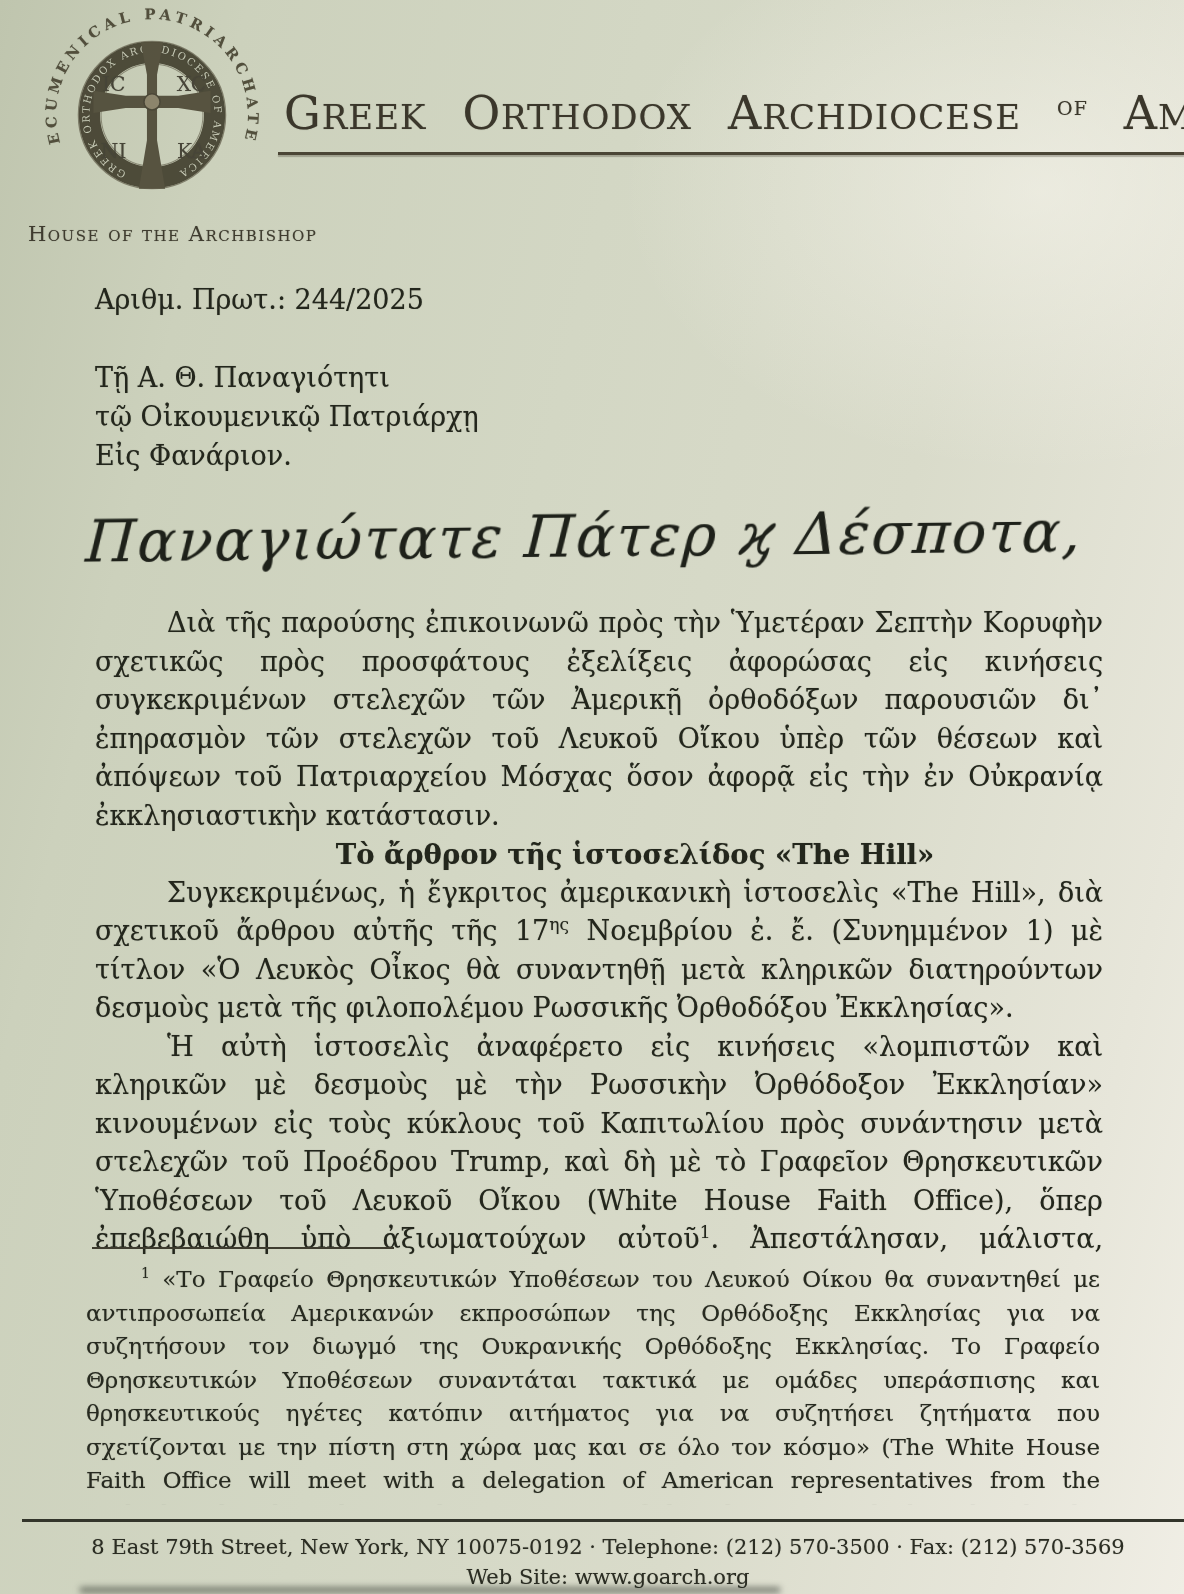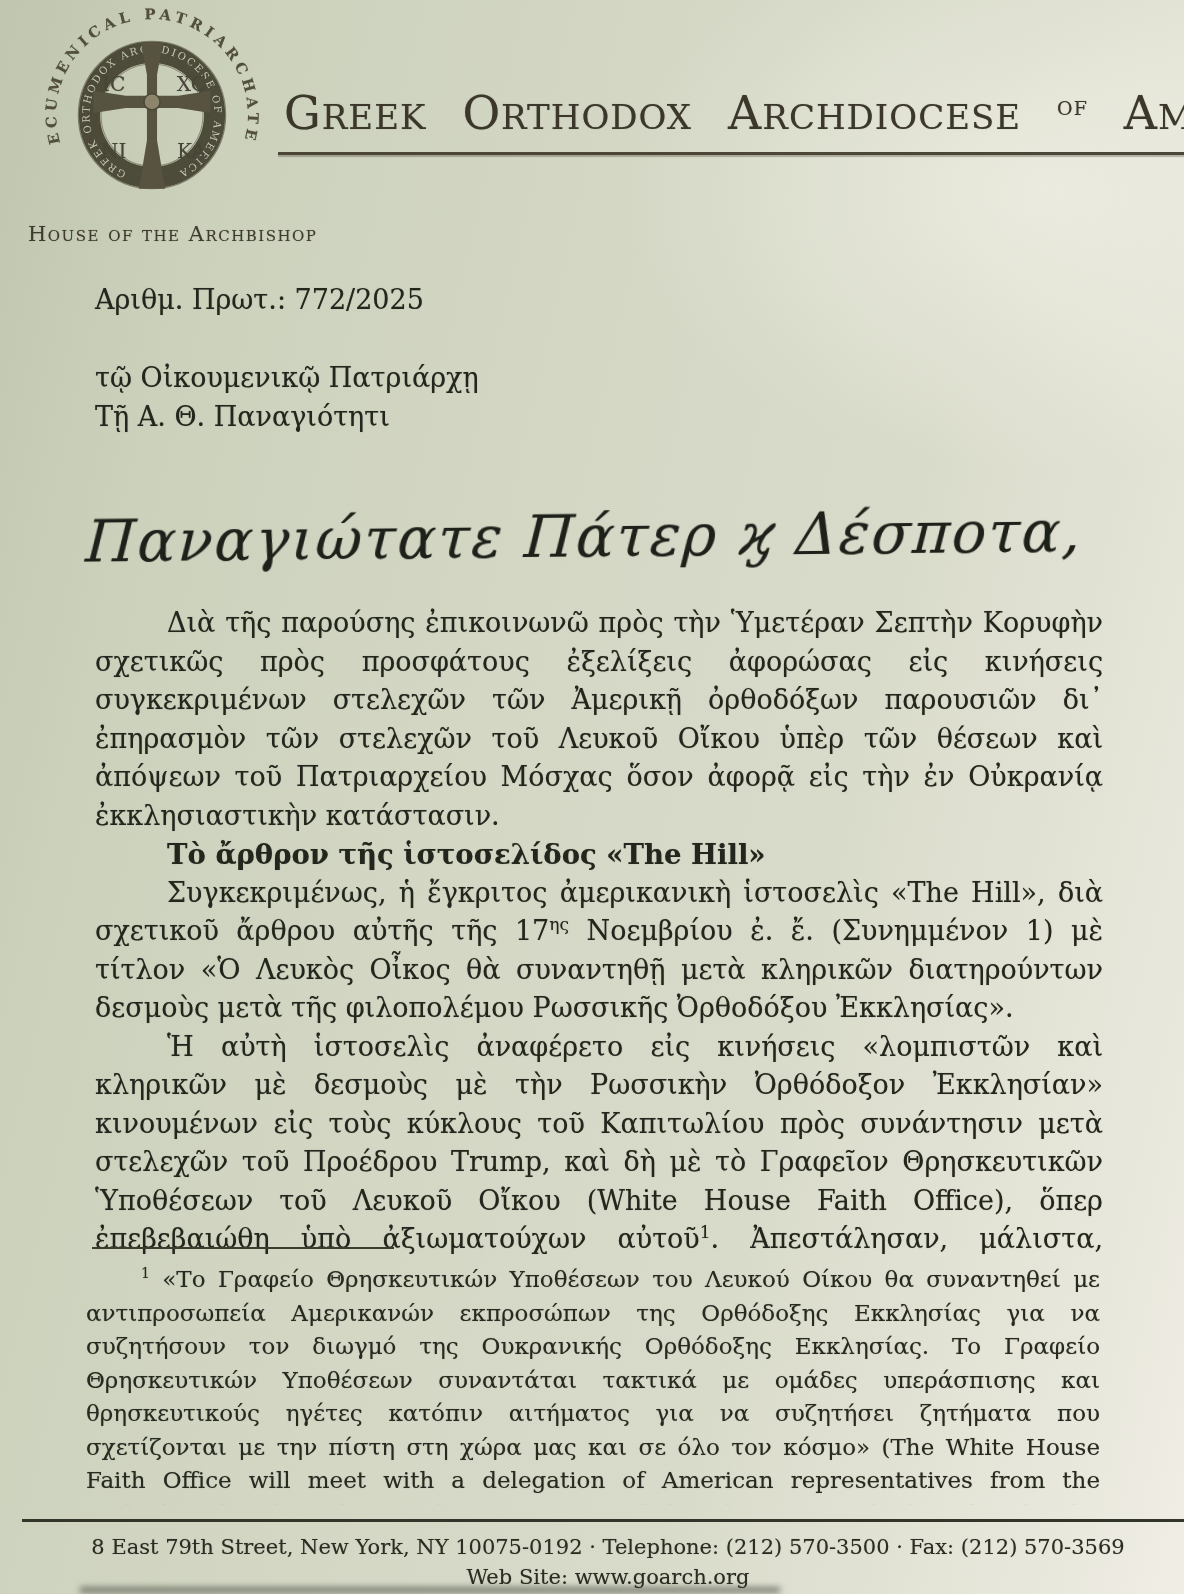--- a/index.html
+++ b/index.html
@@ -54,21 +54,21 @@
     white-space:nowrap;
   }
 
   
   .body{
     position:absolute; left:95px; top:604px; width:1008px; height:652px; overflow:hidden;
     font-size:27px; line-height:38.5px; text-align:justify;
   }
   .body p{ margin:0; text-indent:72px; }
   .body sup{ font-size:17px; line-height:0; }
-  .heading{ margin:5px 0 3px; font-size:27.5px; font-weight:bold; text-align:left; text-indent:0; }
+  .heading{ margin:5px 0 3px; font-size:27.5px; font-weight:bold; text-align:center; text-indent:0; }
   .last-just{ text-align-last:justify; }
 
   
   .fn-rule{ position:absolute; left:92px; top:1247px; width:302px; height:2px; background:#3e3c2f; filter:blur(.3px); }
   .footnote{
     position:absolute; left:86px; top:1263px; width:1014px; height:242px; overflow:hidden;
     font-size:23px; line-height:33.5px; text-align:justify; text-indent:55px; color:#272a20;
   }
   .footnote sup{ font-size:14px; line-height:0; }
 
@@ -116,25 +116,26 @@
   <div class="title-row">
       <span class="tw"><span class="init">G</span><span class="rest">REEK</span></span>
       <span class="tw"><span class="init">O</span><span class="rest">RTHODOX</span></span>
       <span class="tw"><span class="init">A</span><span class="rest">RCHDIOCESE</span></span>
       <span class="ofw">OF</span>
       <span class="tw"><span class="init">A</span><span class="rest">MERICA</span></span>
     </div>
   <div class="title-rule"></div>
   <div class="office">House of the Archbishop</div>
 
-  <div class="protocol">Αριθμ. Πρωτ.: 772/2025</div>
+  <div class="protocol">Αριθμ. Πρωτ.: 244/2025</div>
 
   <div class="recipient">
+    <div>Τῇ Α. Θ. Παναγιότητι</div>
     <div>τῷ Οἰκουμενικῷ Πατριάρχῃ</div>
-    <div>Τῇ Α. Θ. Παναγιότητι</div>
+    <div>Εἰς Φανάριον.</div>
   </div>
 
   <div class="handwriting">Παναγιώτατε Πάτερ ϗ Δέσποτα,</div>
 
   <div class="body">
     <p>Διὰ τῆς παρούσης ἐπικοινωνῶ πρὸς τὴν Ὑμετέραν Σεπτὴν Κορυφὴν σχετικῶς πρὸς προσφάτους ἐξελίξεις ἀφορώσας εἰς κινήσεις συγκεκριμένων στελεχῶν τῶν Ἀμερικῇ ὀρθοδόξων παρουσιῶν δι᾽ ἐπηρασμὸν τῶν στελεχῶν τοῦ Λευκοῦ Οἴκου ὑπὲρ τῶν θέσεων καὶ ἀπόψεων τοῦ Πατριαρχείου Μόσχας ὅσον ἀφορᾷ εἰς τὴν ἐν Οὐκρανίᾳ ἐκκλησιαστικὴν κατάστασιν.</p>
     <p class="heading">Τὸ ἄρθρον τῆς ἱστοσελίδος «The Hill»</p>
     <p>Συγκεκριμένως, ἡ ἔγκριτος ἀμερικανικὴ ἱστοσελὶς «The Hill», διὰ σχετικοῦ ἄρθρου αὐτῆς τῆς 17<sup>ης</sup> Νοεμβρίου ἐ. ἔ. (Συνημμένον 1) μὲ τίτλον «Ὁ Λευκὸς Οἶκος θὰ συναντηθῇ μετὰ κληρικῶν διατηρούντων δεσμοὺς μετὰ τῆς φιλοπολέμου Ρωσσικῆς Ὀρθοδόξου Ἐκκλησίας».</p>
     <p class="last-just">Ἡ αὐτὴ ἱστοσελὶς ἀναφέρετο εἰς κινήσεις «λομπιστῶν καὶ κληρικῶν μὲ δεσμοὺς μὲ τὴν Ρωσσικὴν Ὀρθόδοξον Ἐκκλησίαν» κινουμένων εἰς τοὺς κύκλους τοῦ Καπιτωλίου πρὸς συνάντησιν μετὰ στελεχῶν τοῦ Προέδρου Trump, καὶ δὴ μὲ τὸ Γραφεῖον Θρησκευτικῶν Ὑποθέσεων τοῦ Λευκοῦ Οἴκου (White House Faith Office), ὅπερ ἐπεβεβαιώθη ὑπὸ ἀξιωματούχων αὐτοῦ<sup>1</sup>. Ἀπεστάλησαν, μάλιστα, ἐνημερωτικὰ μηνύματα διὰ τοῦ ἠλεκτρονικοῦ ταχυδρομείου εἰς μέλη τοῦ Κογκρέσου, ἀναφερόμενα εἰς προγραμματισθείσας συναντήσεις μετὰ στελεχῶν τοῦ Ὑπουργείου</p>
   </div>

